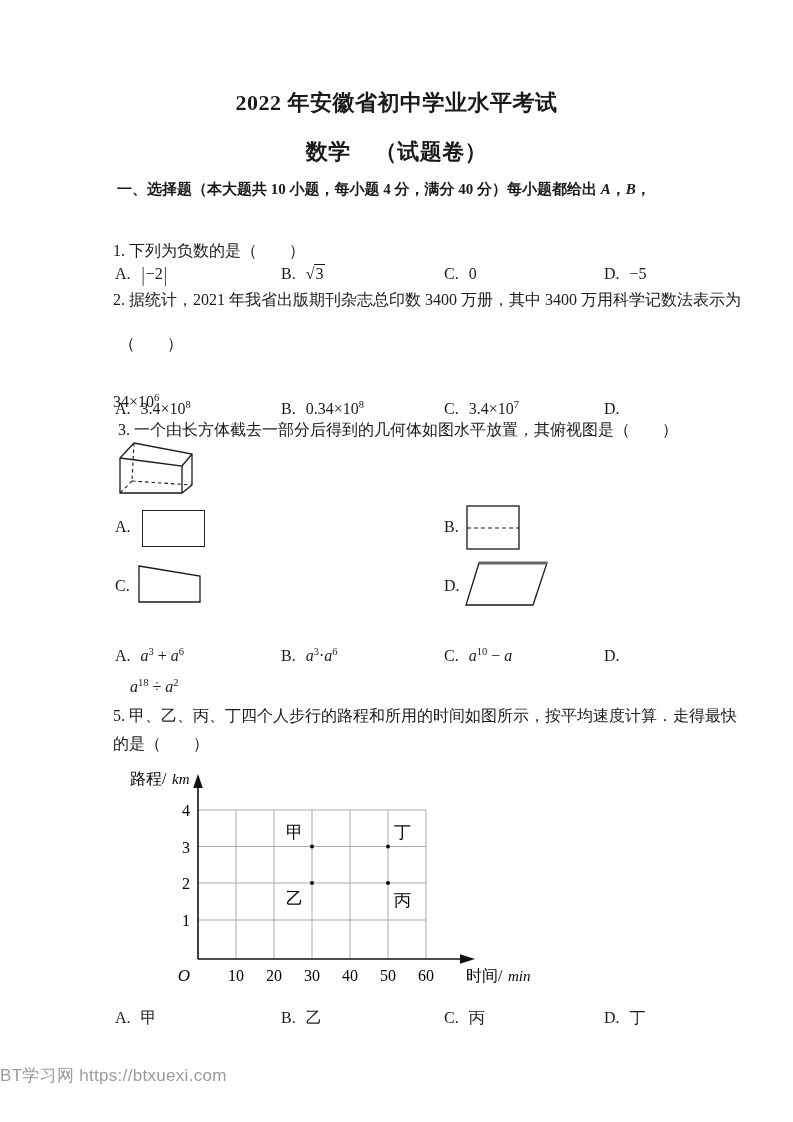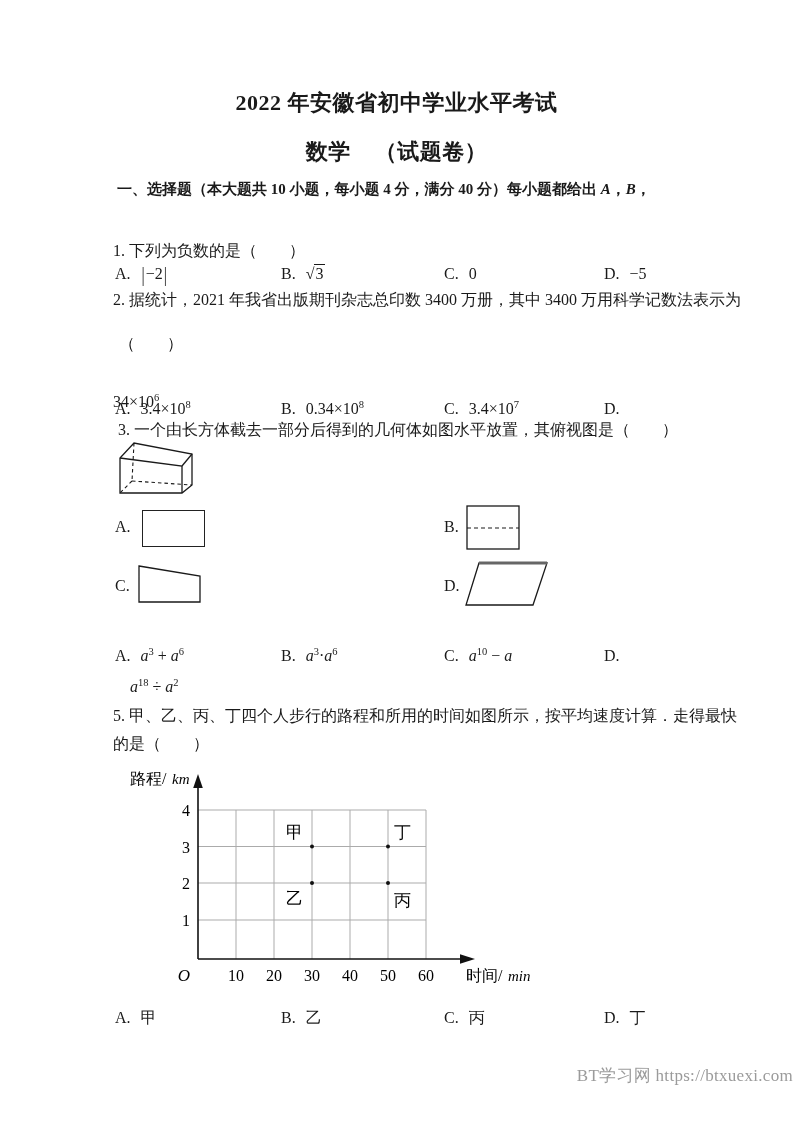--- a/index.html
+++ b/index.html
@@ -12,21 +12,21 @@
   .it{font-style:italic;font-family:"Liberation Serif",serif;}
   .row{position:absolute;left:0;top:0;width:100%;height:24px;}
   .opt{position:absolute;font-size:16px;white-space:nowrap;}
   .opt .lbl{margin-right:10px;}
   .colA{left:115px;} .colB{left:281px;} .colC{left:444px;} .colD{left:604px;}
   sup{font-size:10.5px;vertical-align:6px;line-height:0;}
   .var{font-style:italic;}
   .vbar{display:inline-block;transform:scaleY(1.35);margin:0 1px;}
   .sqrt-arg{border-top:1.3px solid #1a1a1a;padding:0 2px 0 1px;}
   .shape-rect{position:absolute;border:1.3px solid #222;background:#fff;}
-  .footer{width:100%;text-align:right;font-family:Liberation Serif, serif;
+  .footer{width:100%;text-align:left;font-family:Liberation Sans, sans-serif;
           font-size:17px;color:#9b9b9b;letter-spacing:.3px;}
   svg text{font-family:"Liberation Serif","DejaVu Serif",serif;}
 </style>
 </head>
 <body>
 
 <div id="page">
 
   <div class="abs title" style="top:88px;left:0;">2022 年安徽省初中学业水平考试</div>
   <div class="abs title" style="top:137px;left:0;">

